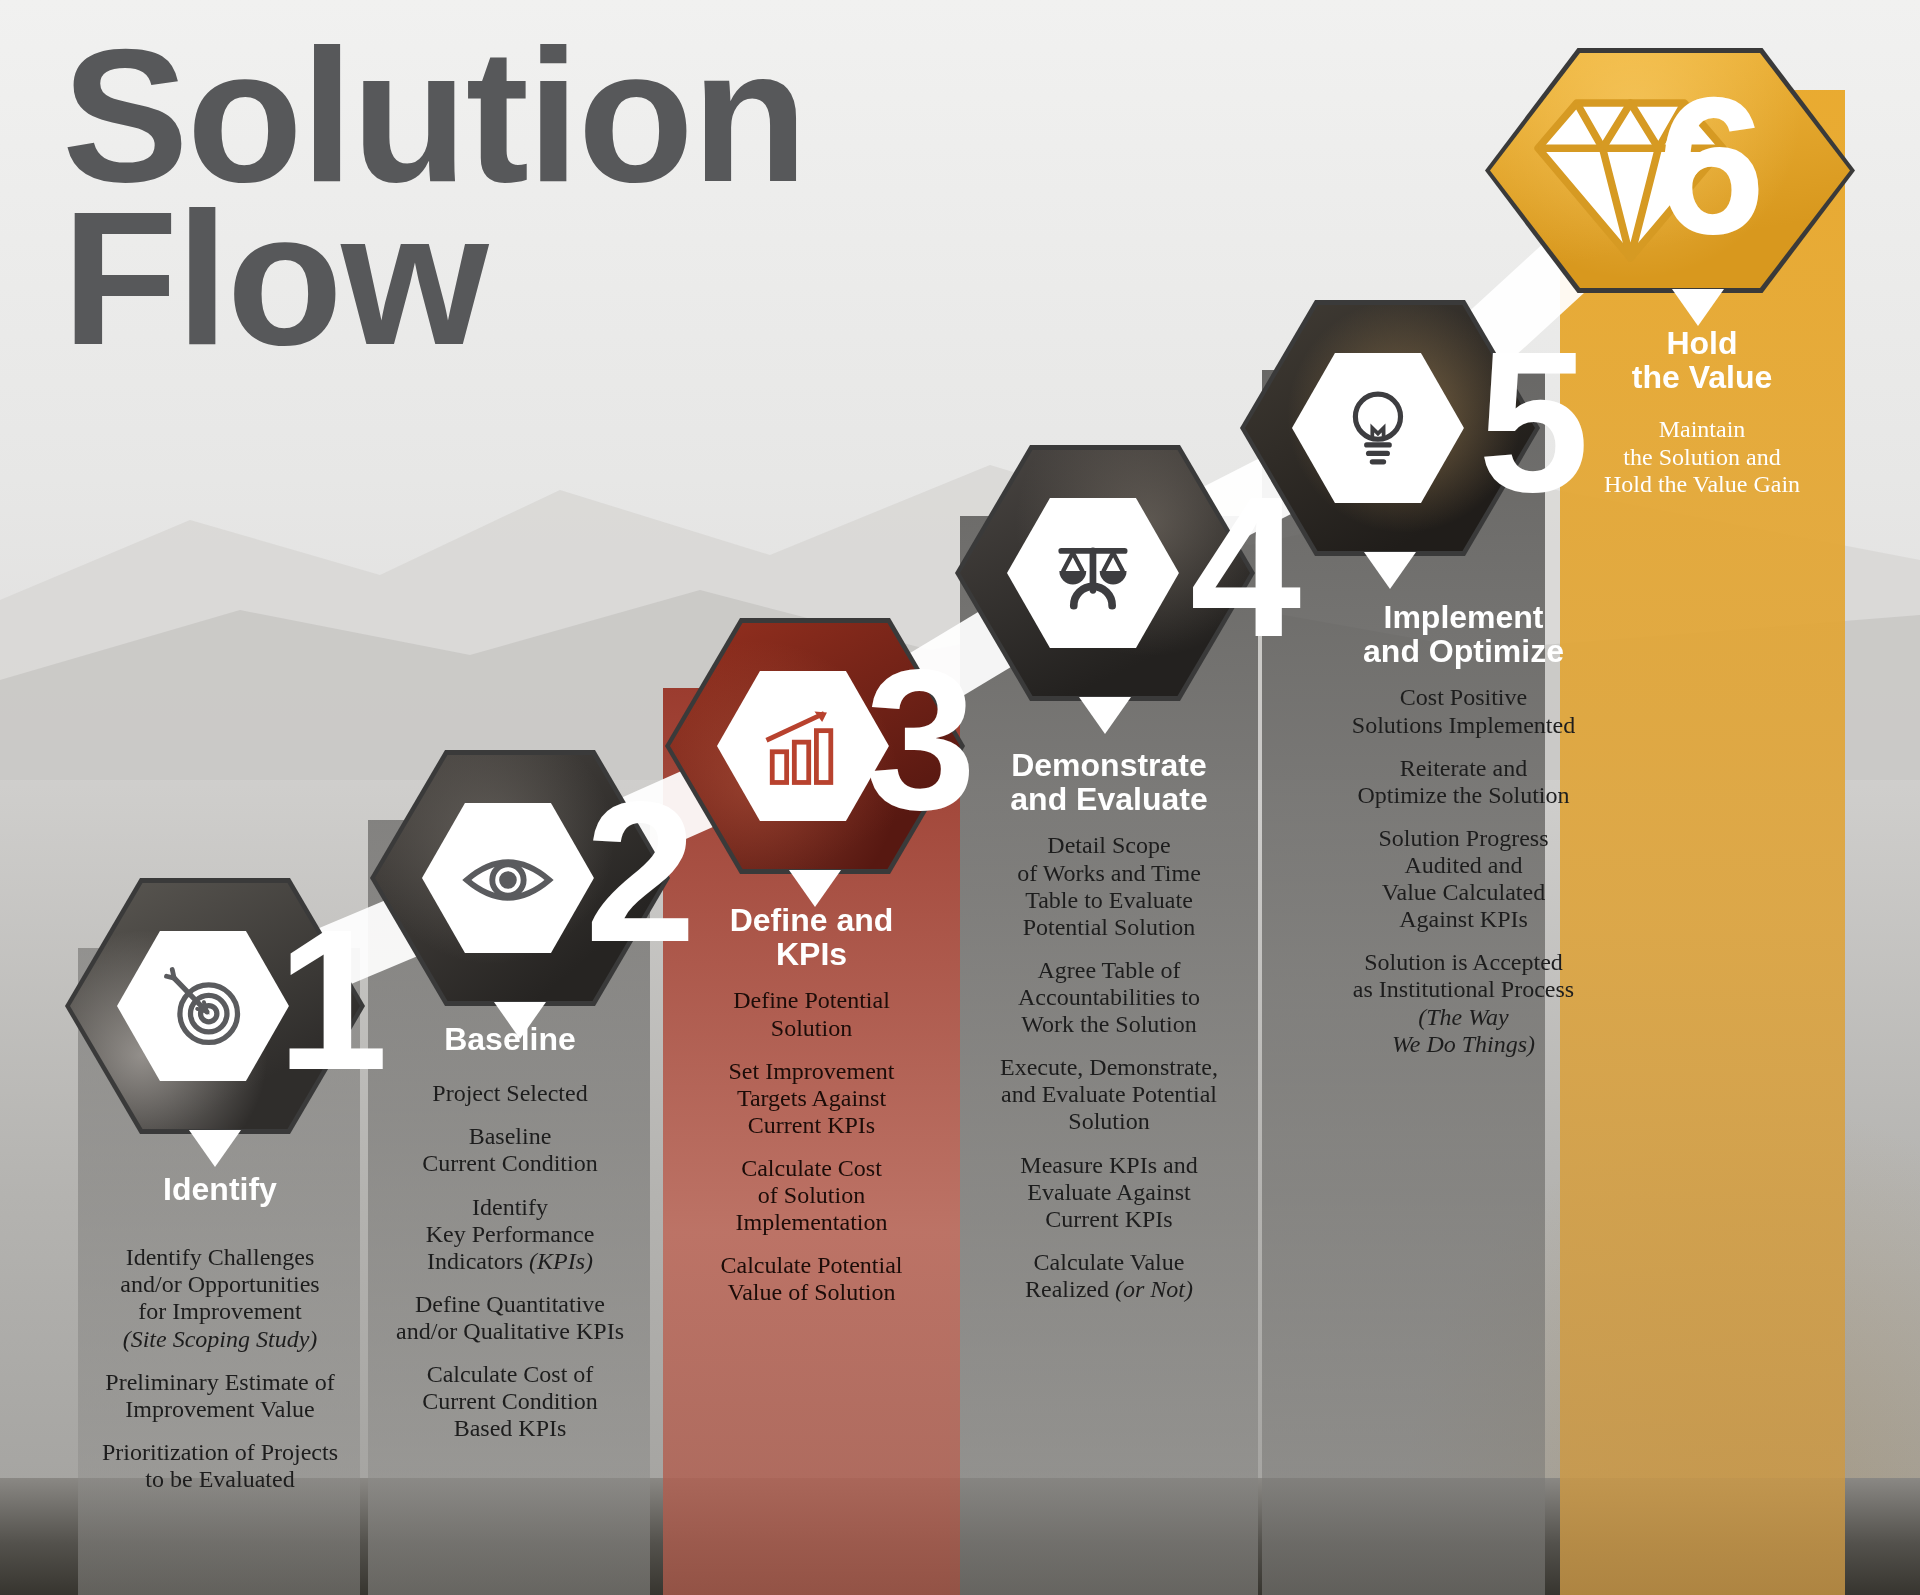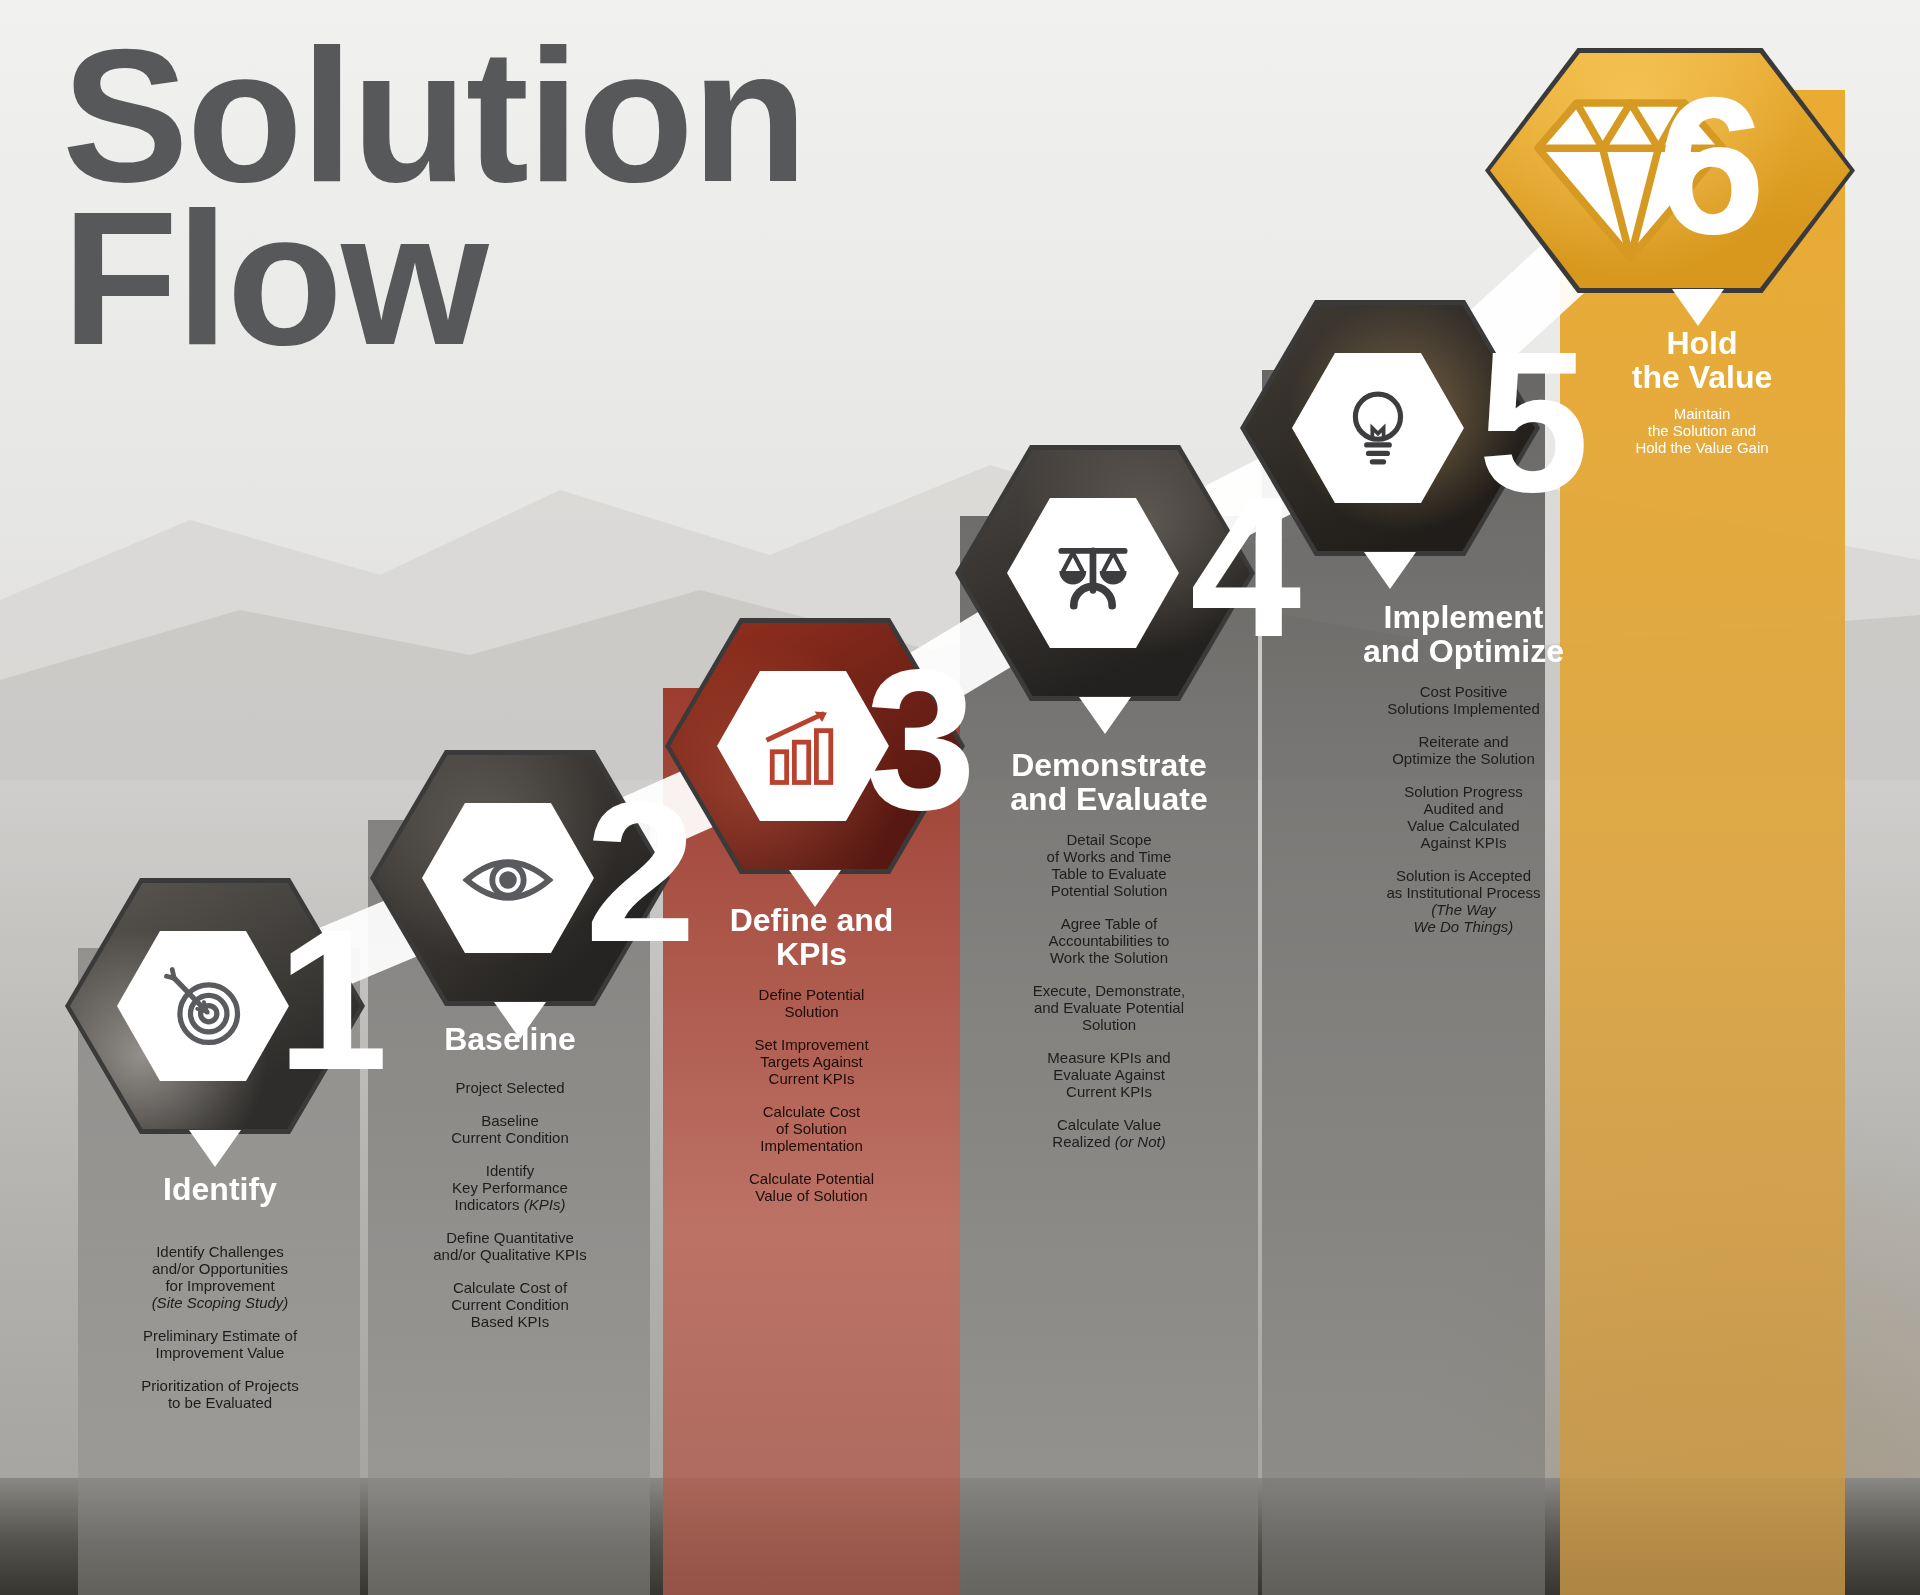--- a/index.html
+++ b/index.html
@@ -56,22 +56,22 @@
   .h6 .pointer{left:calc(50% + 28px);}
   .gem{position:absolute;left:28px;top:12px;}
   
   .stack{position:absolute;text-align:center;}
   .heading{color:#ffffff;font-weight:bold;font-size:32px;line-height:1.07;white-space:pre-line;margin-bottom:16px;}
   .t1{left:70px;top:1172px;width:300px;}  .t1 .heading{margin-bottom:38px;}
   .t2{left:360px;top:1022px;width:300px;} .t2 .heading{margin-bottom:24px;}
   .t3{left:663px;top:903px;width:297px;}
   .t4{left:958px;top:748px;width:302px;}
   .t5{left:1316px;top:600px;width:295px;}
-  .t6{left:1552px;top:326px;width:300px;} .t6 .heading{margin-bottom:12px;}
-  .item{font-size:15px;line-height:1.13;color:#1d1d1d;margin:0 0 16px 0;white-space:pre-line;}
+  .t6{left:1552px;top:326px;width:300px;} .t6 .heading{margin-bottom:22px;}
+  .item{font-size:24px;line-height:1.13;color:#1d1d1d;margin:0 0 16px 0;white-space:pre-line;font-family:Liberation Serif, serif;}
   .t3 .item{color:#1c0c08;}
   .t6 .item{color:#ffffff;}
 </style>
 </head>
 <body>
 
 <div class="stage">
 
   <div class="bg-mid"></div>
   <svg class="bg-hills" viewBox="0 0 1920 430" preserveAspectRatio="none">

